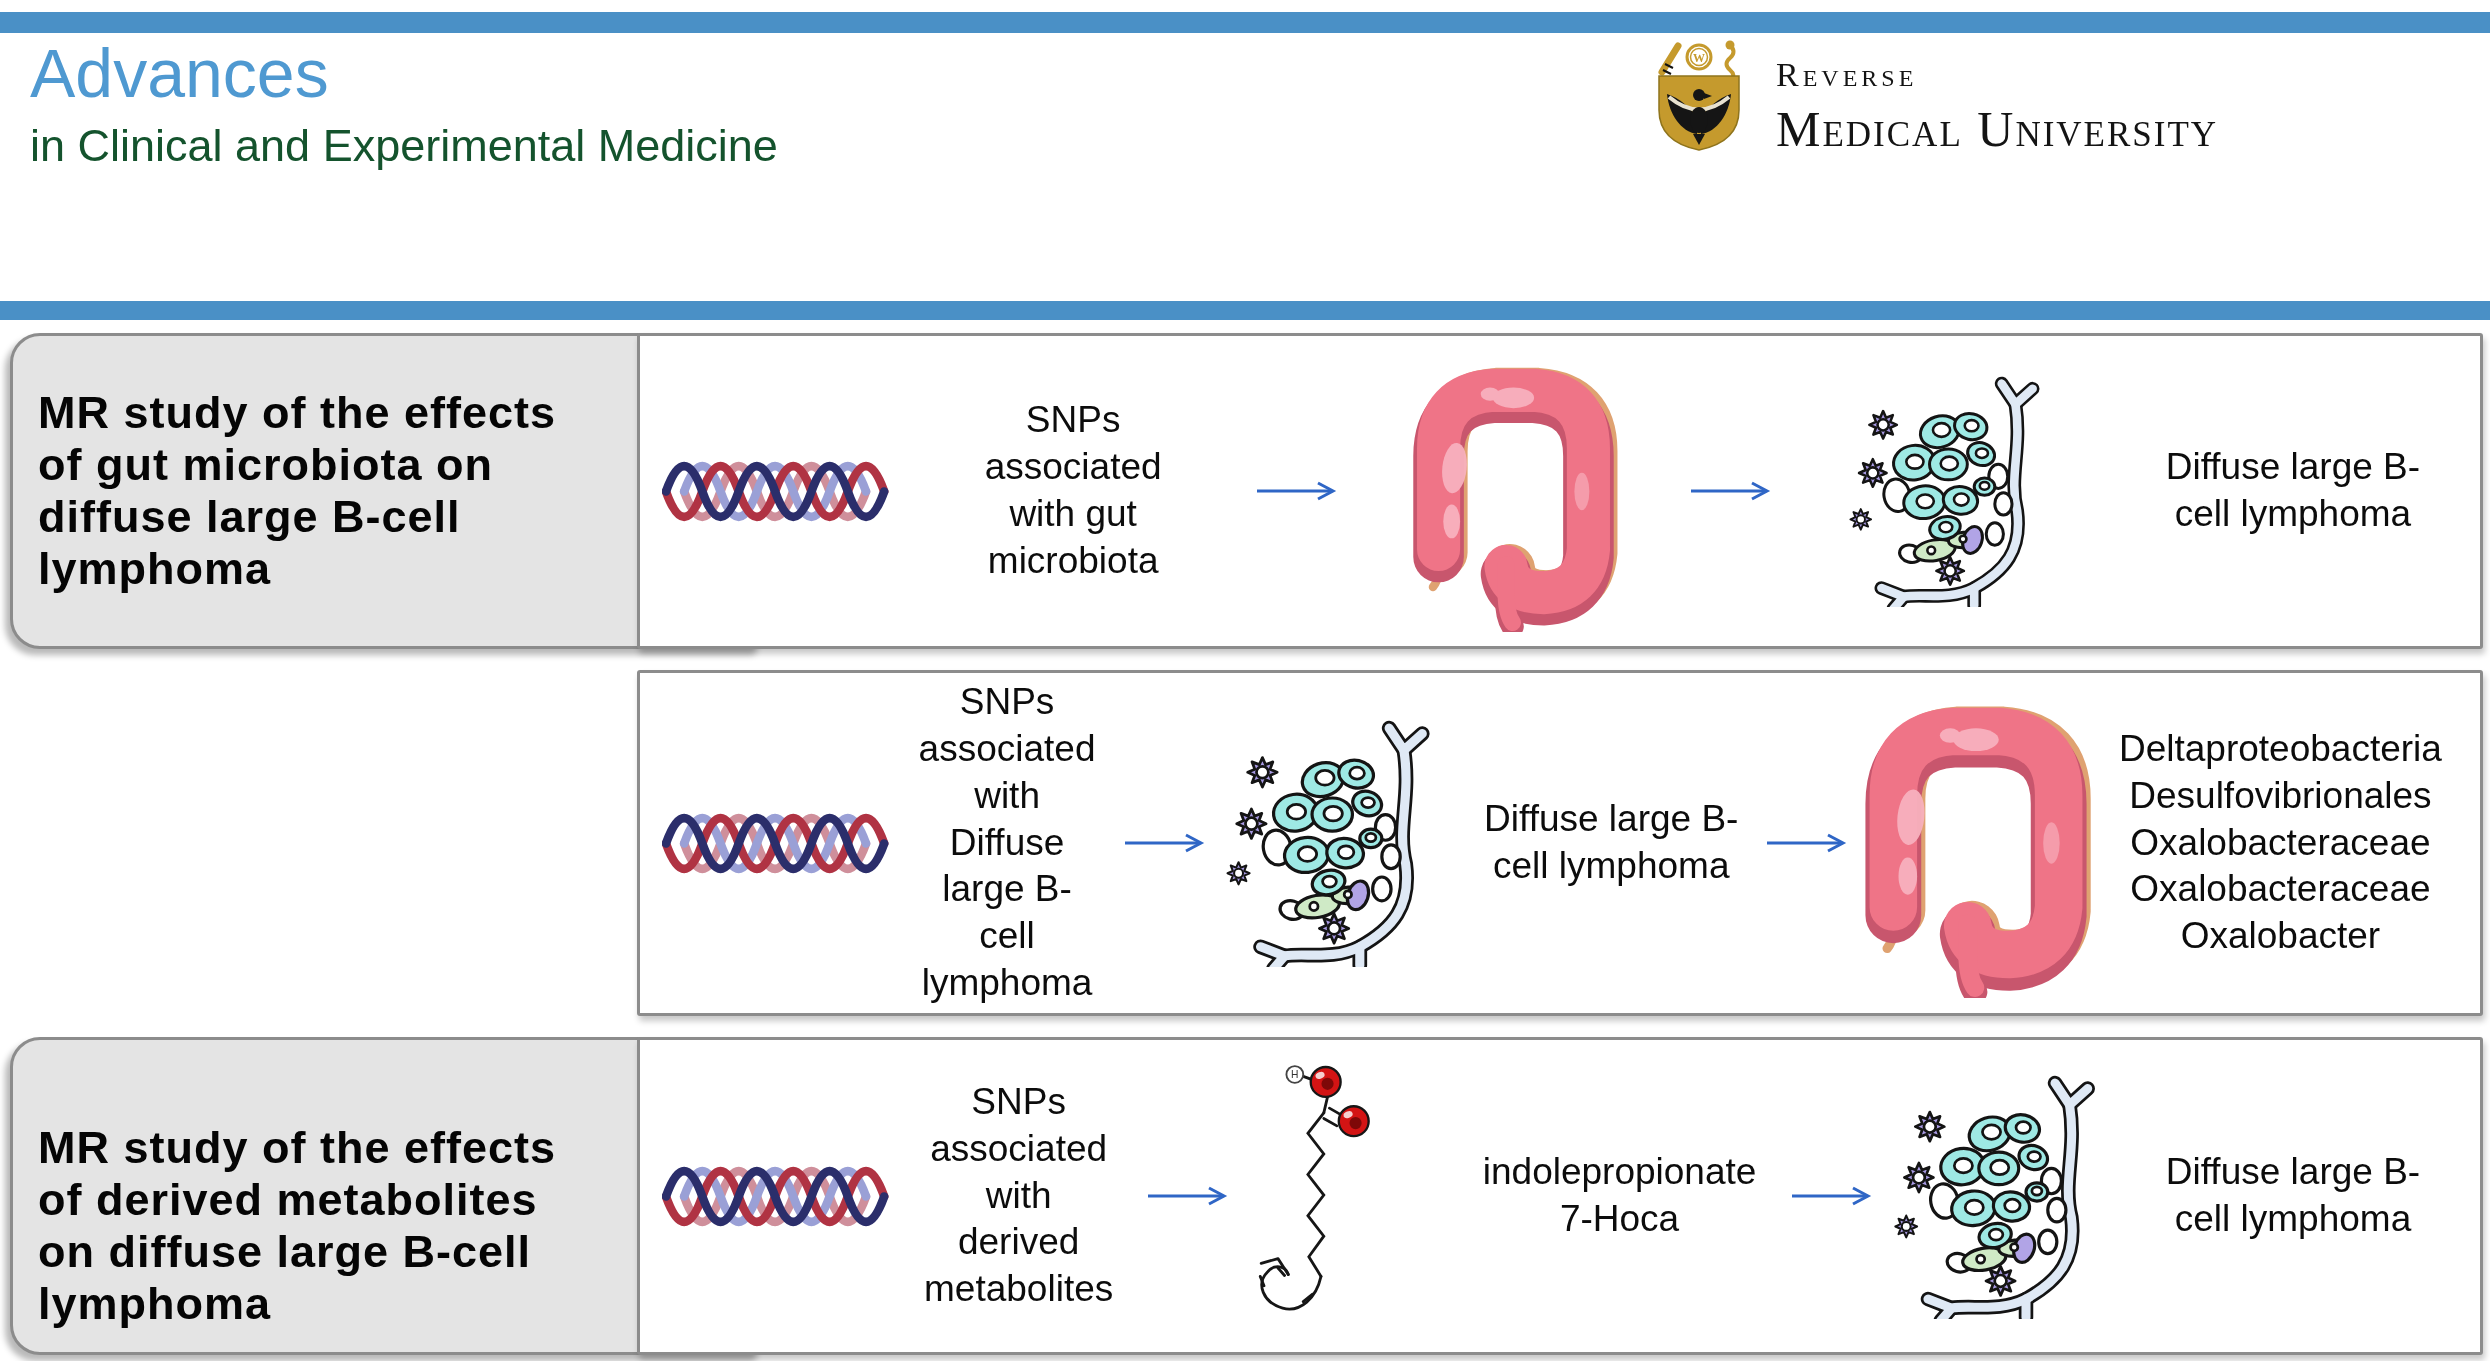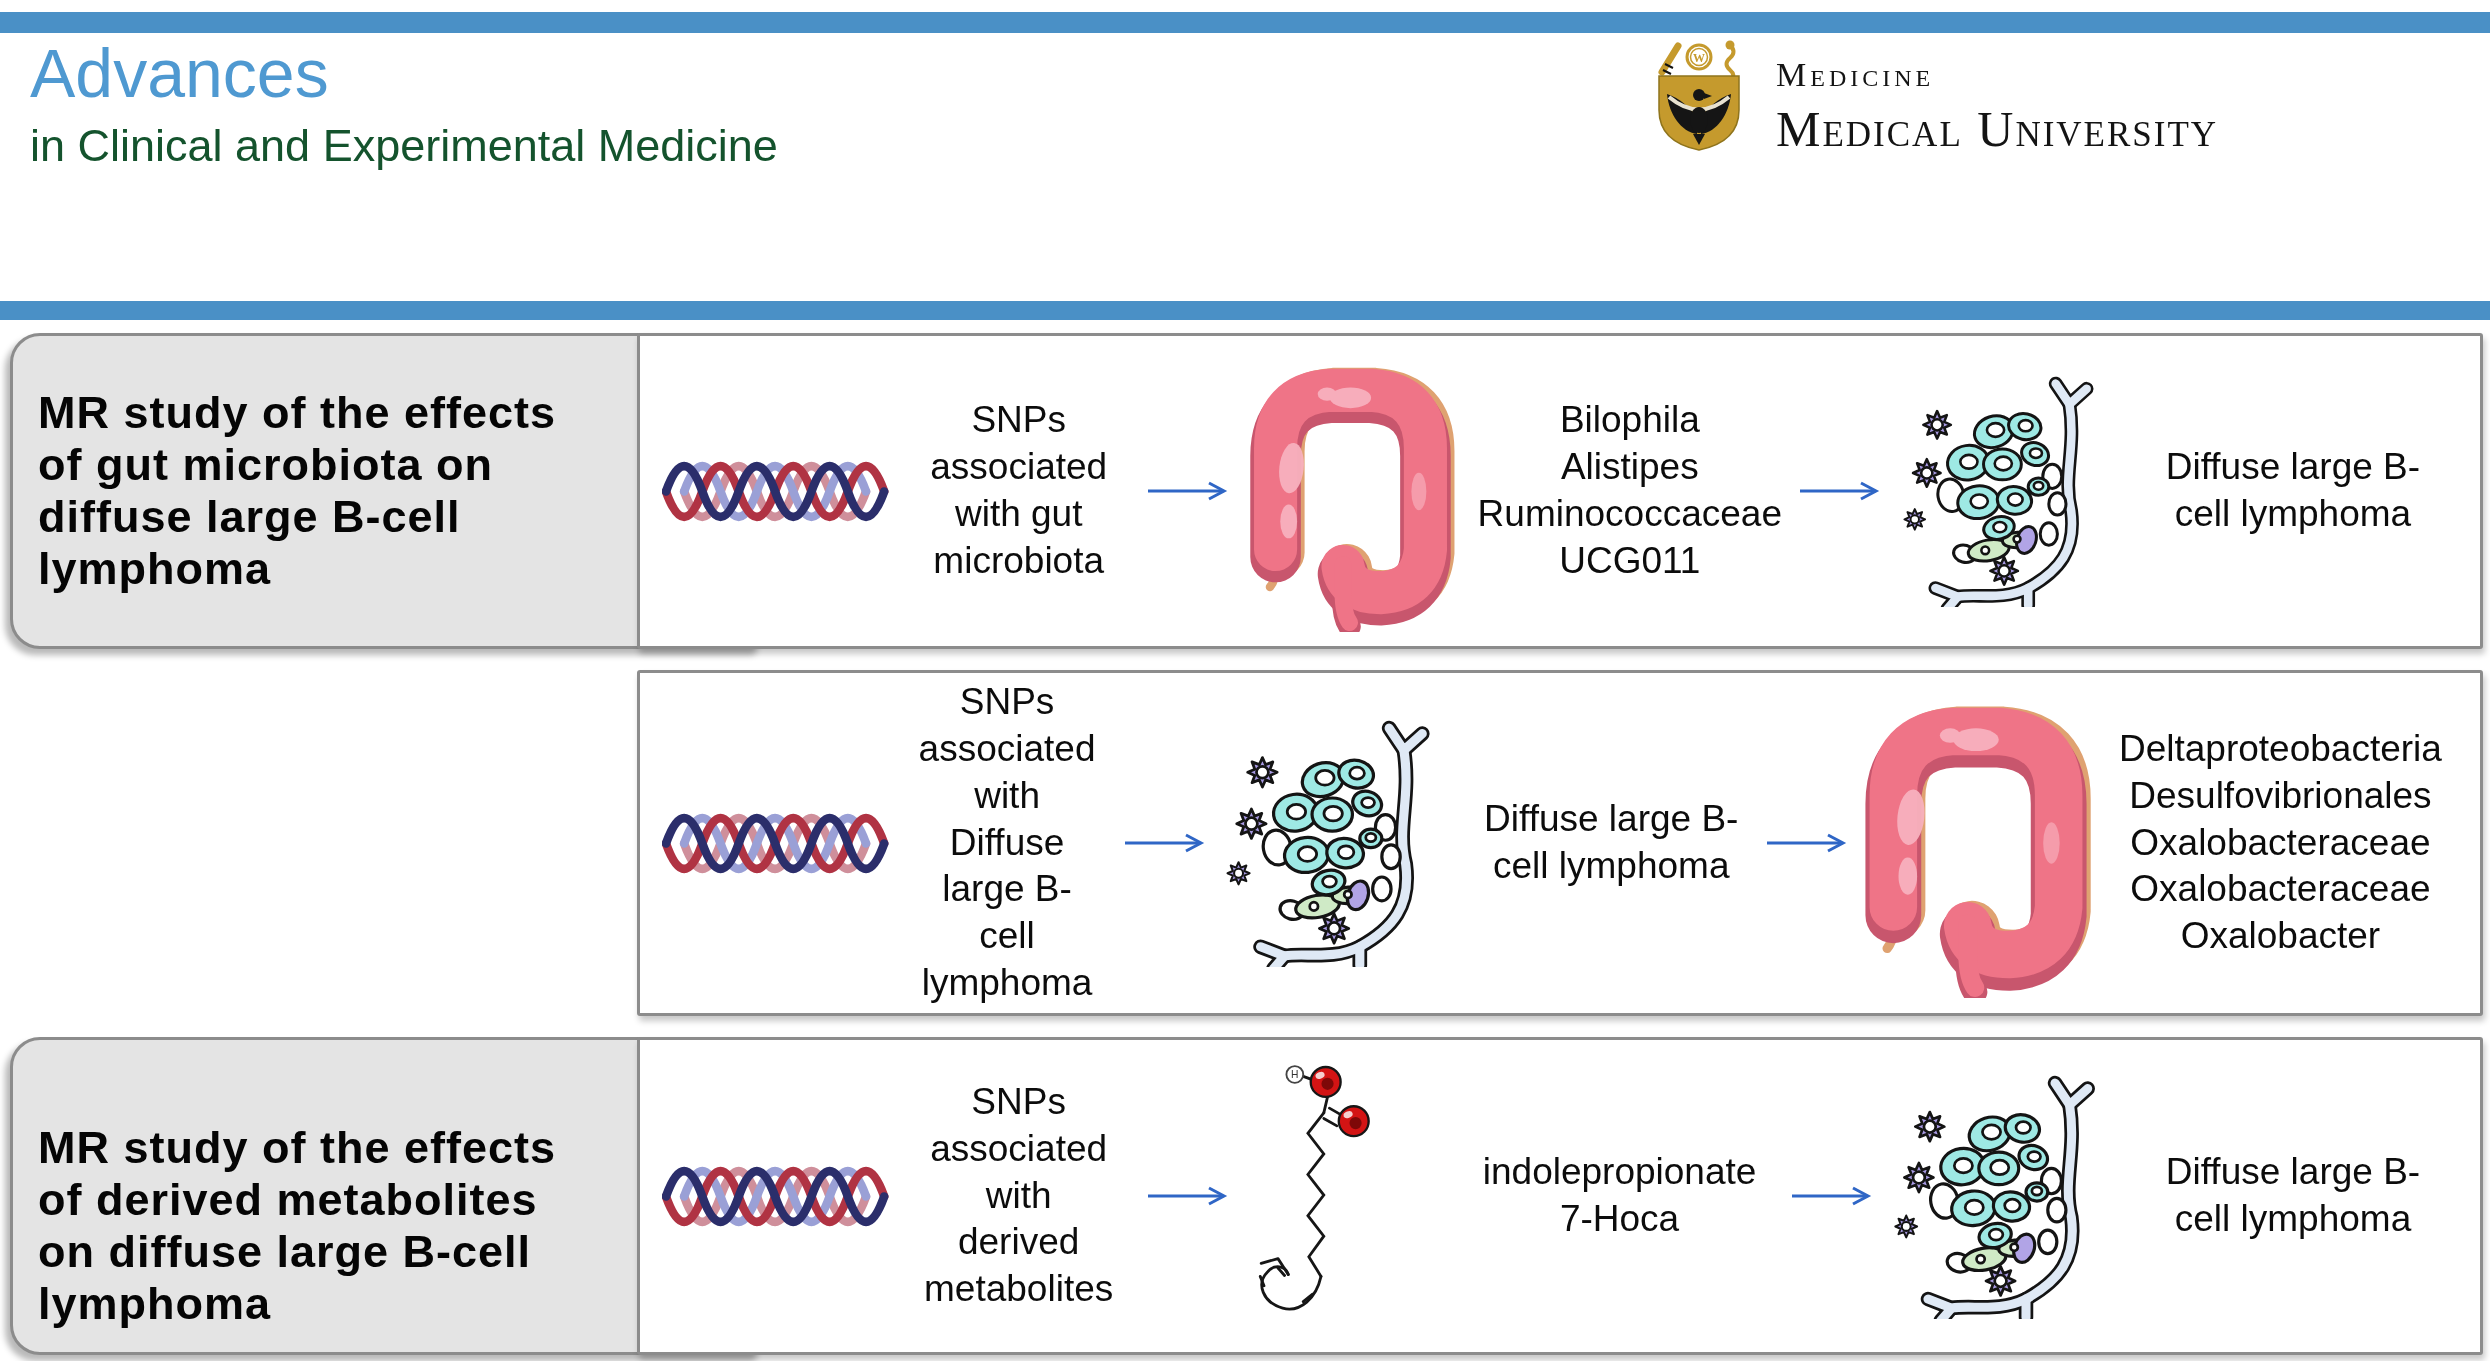--- a/index.html
+++ b/index.html
@@ -196,21 +196,21 @@
   <div class="journal">
     <div class="journal-title">Advances</div>
     <div class="journal-subtitle">in Clinical and Experimental Medicine</div>
   </div>
 
   <div class="logo">
     <svg width="94" height="114">
         <use href="#sym-shield"></use>
       </svg>
     <div class="logo-text">
-      <div class="uni-line1">Medicine</div>
+      <div class="uni-line1">Reverse</div>
       <div class="uni-line2">Medical University</div>
     </div>
   </div>
 
   <div class="header-divider"></div>
 
   <div class="rows">
 
     <section class="row r1">
       <div class="row-left">
@@ -226,24 +226,20 @@
         <div class="flow-text" style="width:240px">SNPs
 associated
 with gut
 microbiota</div>
         <svg class="arrow" width="86" height="26">
             <use href="#sym-arrow"></use>
           </svg>
         <svg class="flow-icon" width="225" height="281">
             <use href="#sym-colon"></use>
           </svg>
-        <div class="flow-text" style="width:320px">Bilophila
-Alistipes
-Ruminococcaceae
-UCG011</div>
         <svg class="arrow" width="86" height="26">
             <use href="#sym-arrow"></use>
           </svg>
         <svg class="flow-icon" width="232" height="232">
             <use href="#sym-lymph"></use>
           </svg>
         <div class="flow-text" style="width:330px">Diffuse large B-
 cell lymphoma</div>
       </div>
     </section>

